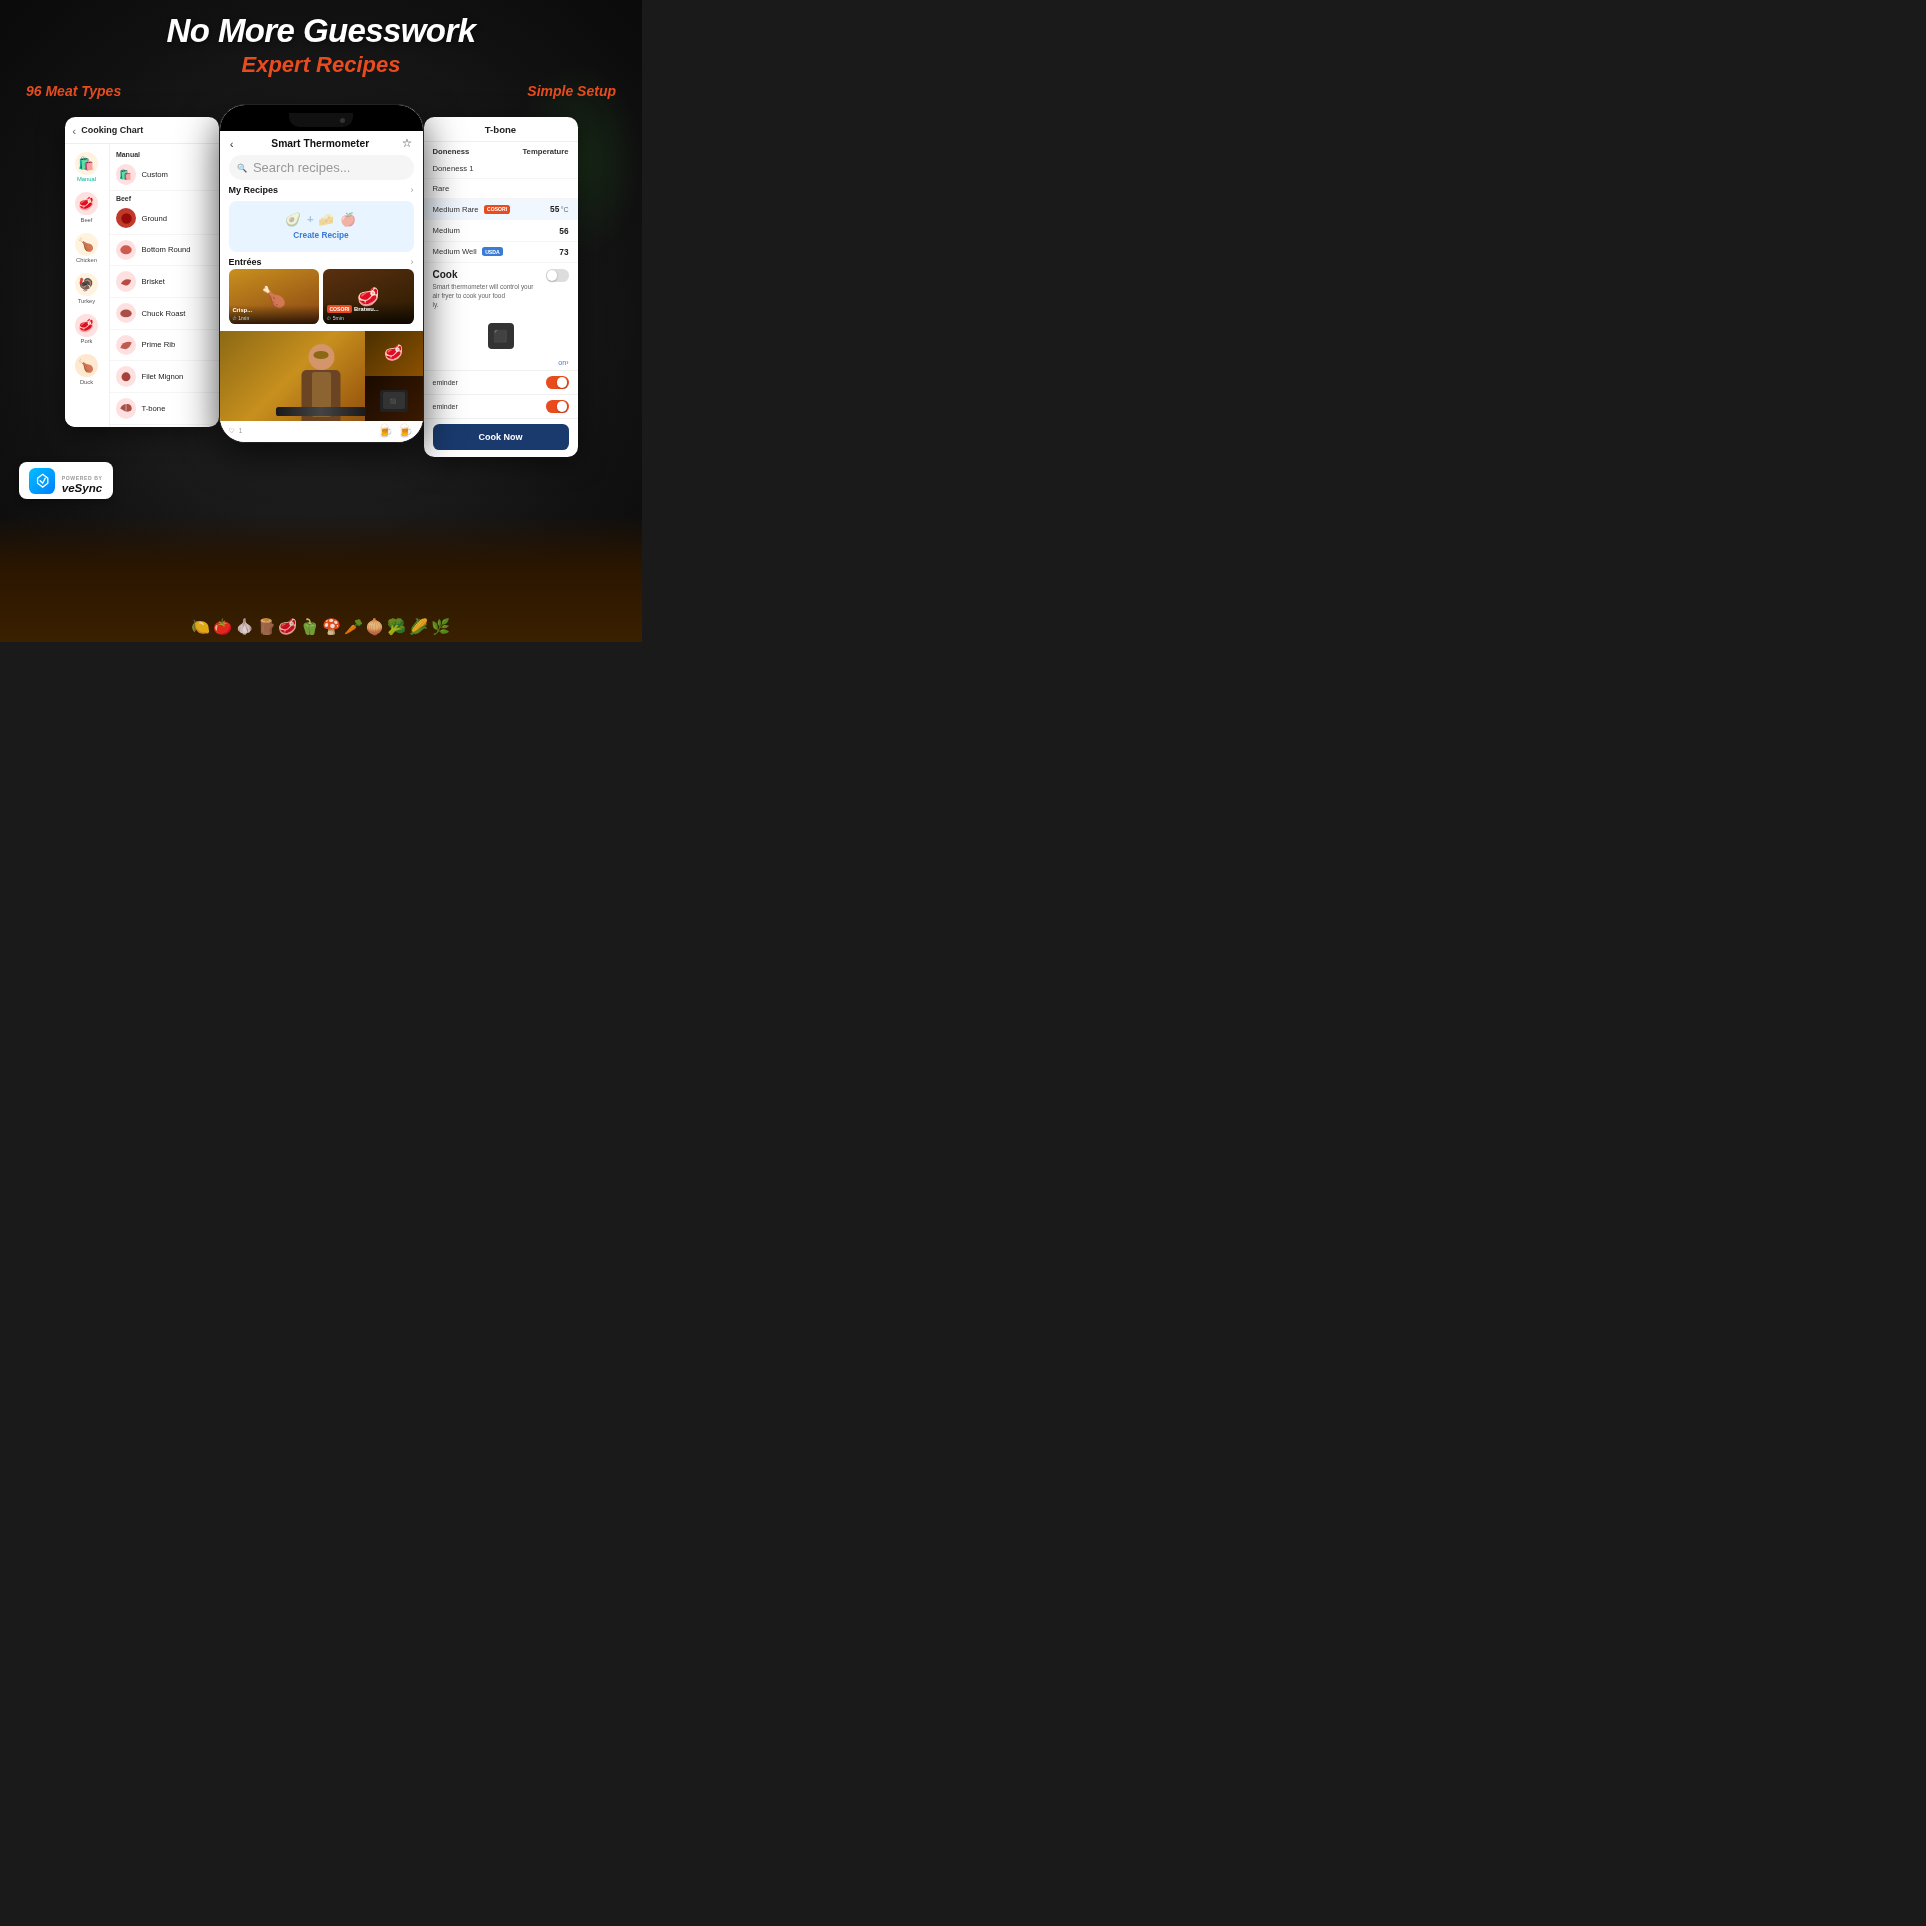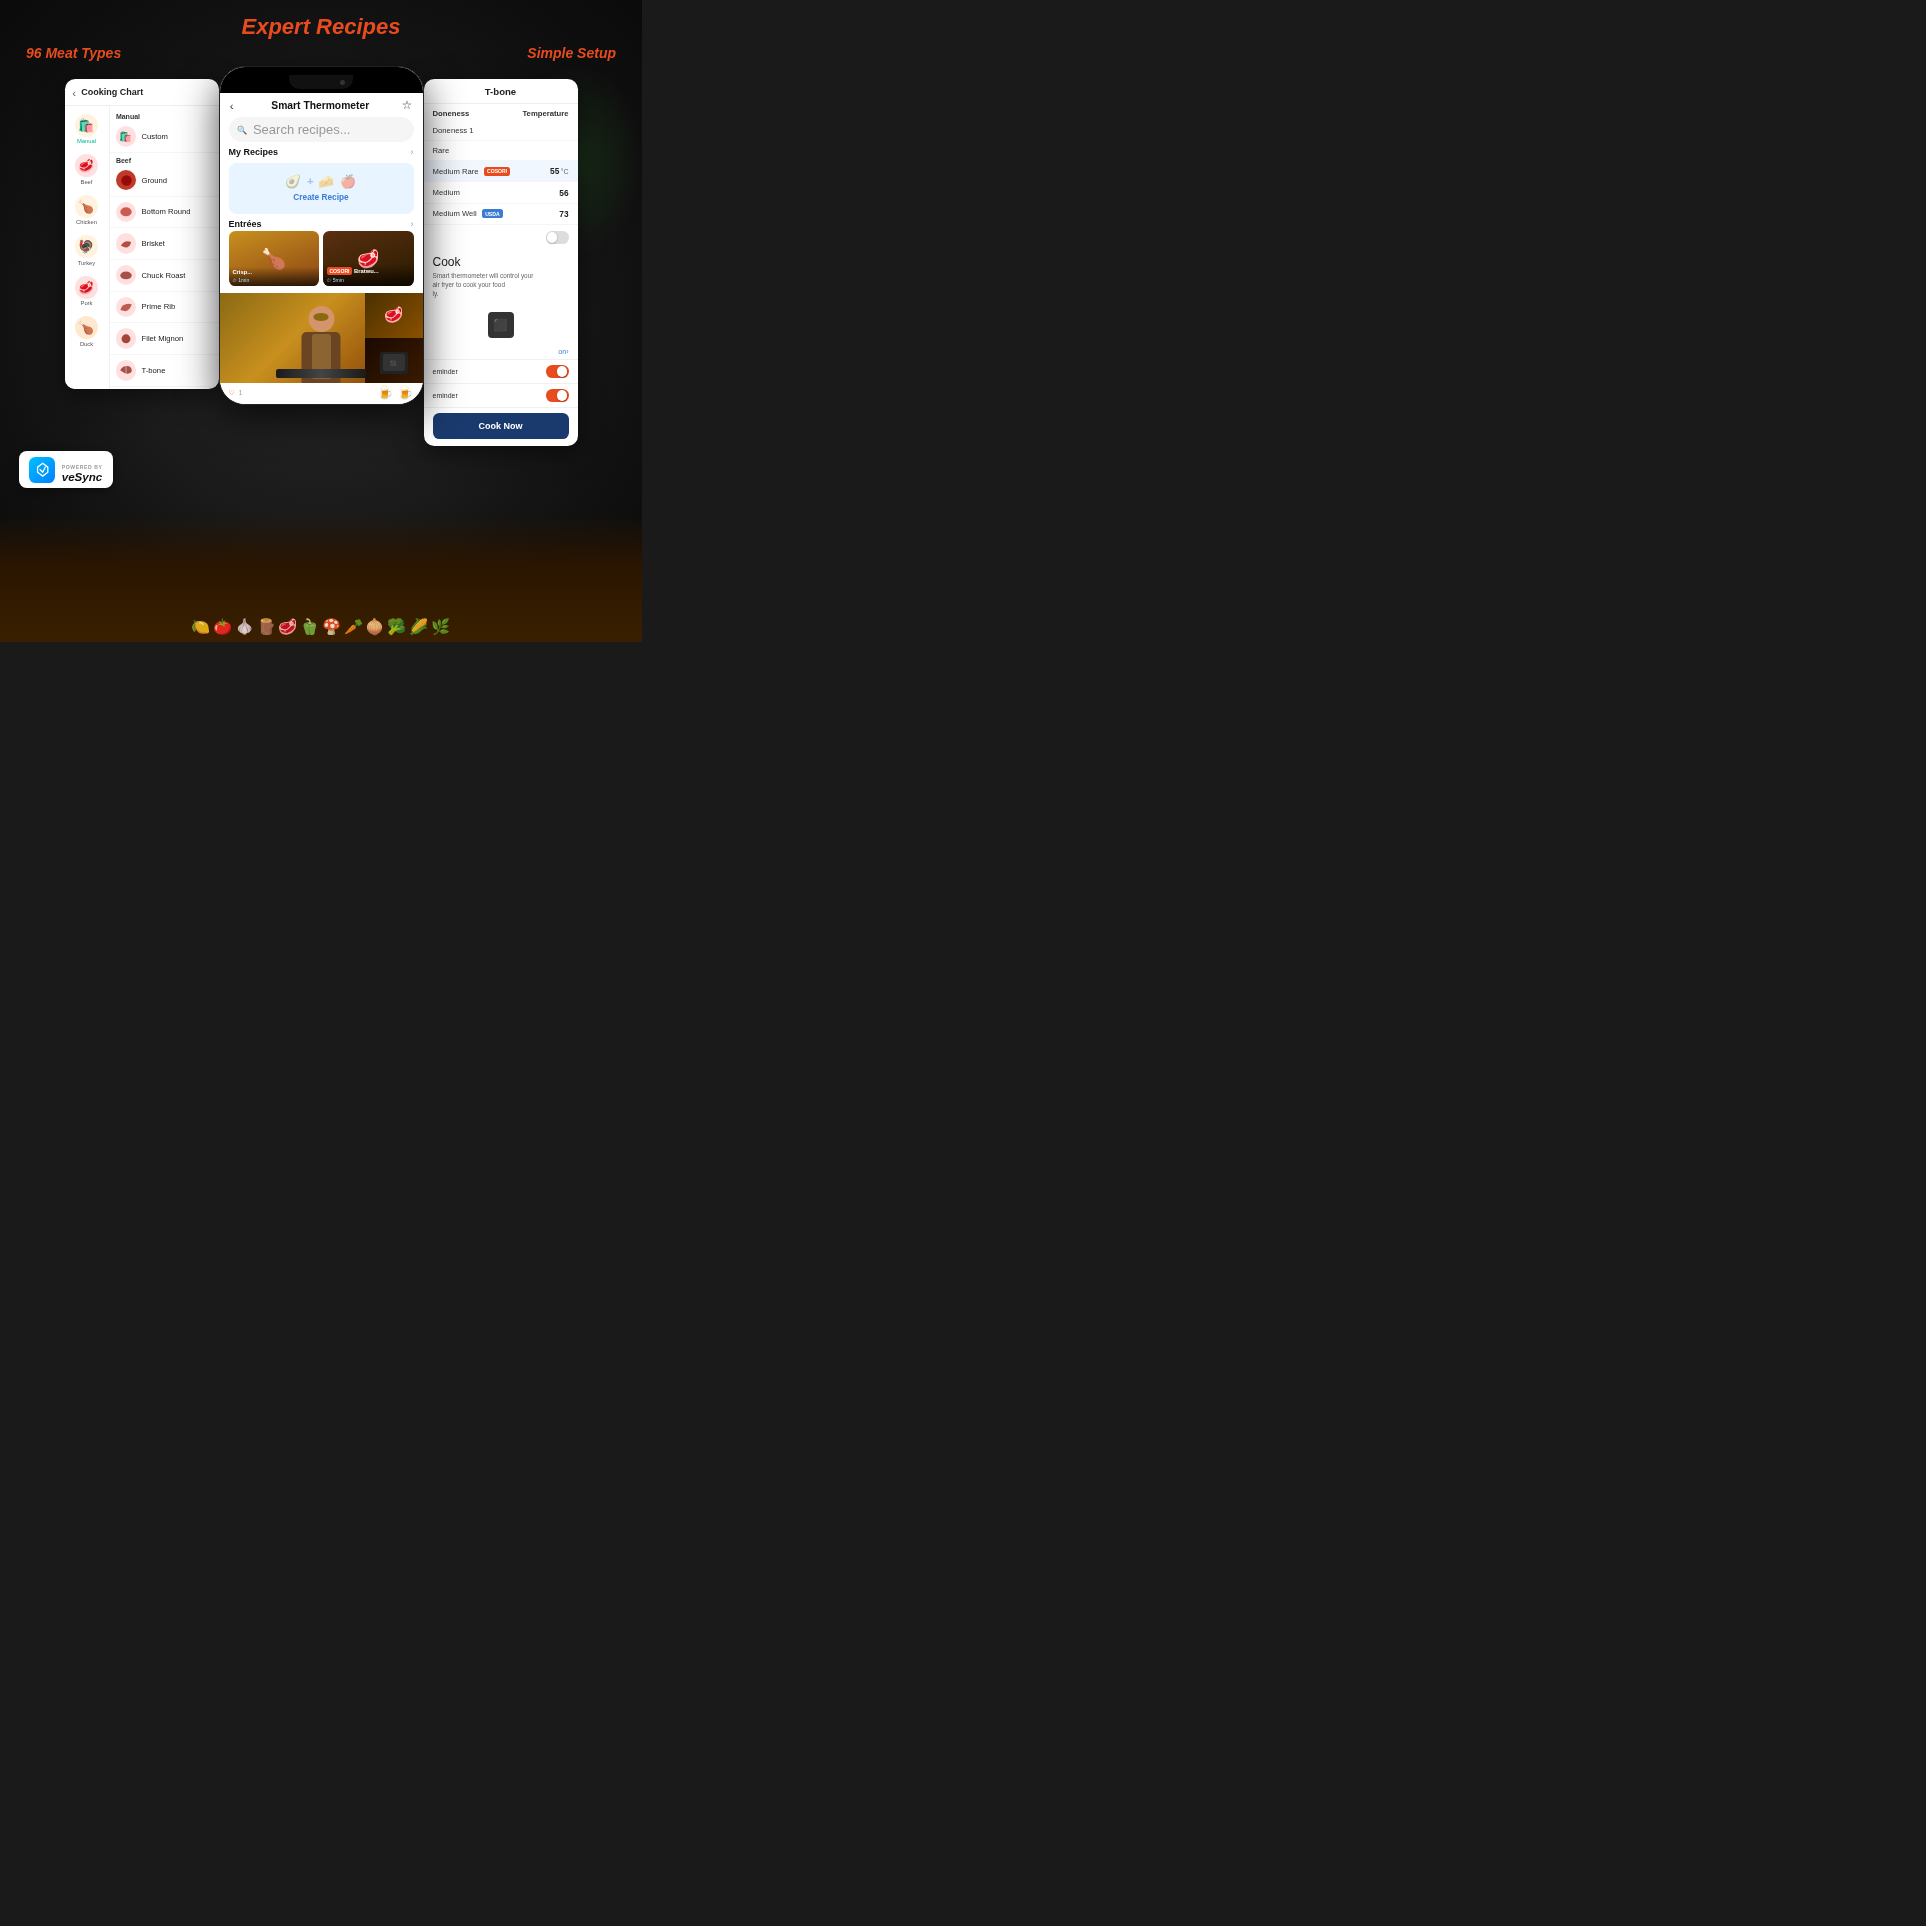--- a/index.html
+++ b/index.html
@@ -395,25 +395,24 @@
     .doneness-unit {
       font-size: 7px;
       color: #666;
     }
 
     .smart-cook-section {
       padding: 6.4px 9px;
     }
 
     .smart-cook-title {
-      font-size: 12px;
-      font-weight: 400;
+      font-size: 10px;
+      font-weight: 700;
       color: #222;
       margin-bottom: 2.6px;
-      margin-top: 24px;
     }
 
     .smart-cook-desc {
       font-size: 6.4px;
       color: #666;
       line-height: 1.4;
     }
 
     .toggle-row {
       display: flex;
@@ -622,20 +621,21 @@
       font-size: 11.6px;
     }
   </style>
 </head>
 <body>
 
 <div class="bg"></div>
 <div class="leaf-right"></div>
 
 <div class="header">
+  <div class="main-title">No More Guesswork</div>
   <div class="sub-title">Expert Recipes</div>
 </div>
 
 <div class="section-labels">
   <div class="section-label">96 Meat Types</div>
   <div class="section-label"></div>
   <div class="section-label">Simple Setup</div>
 </div>
 
 <div class="panels-container">

